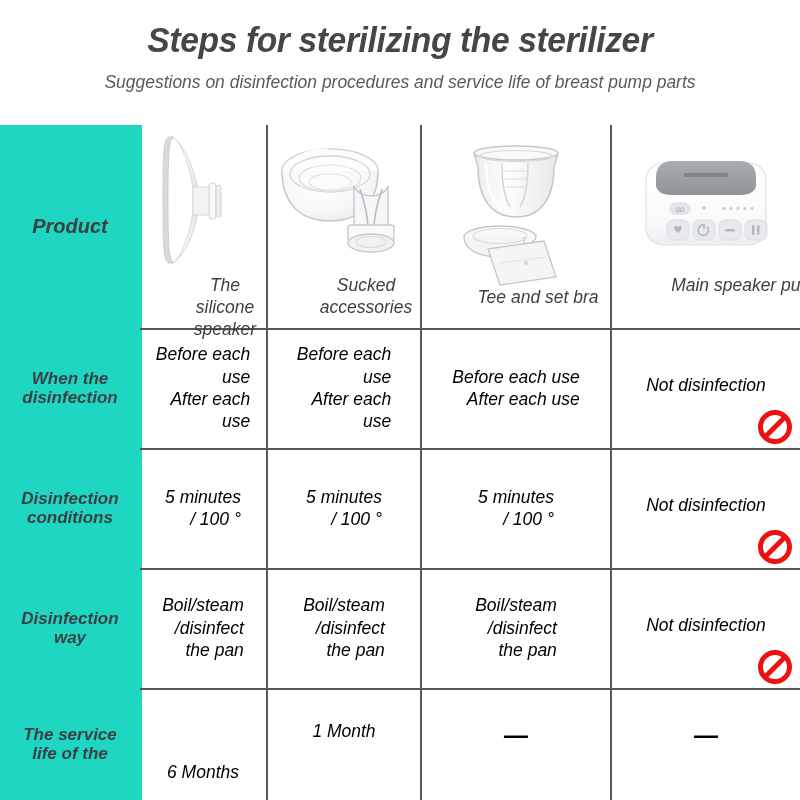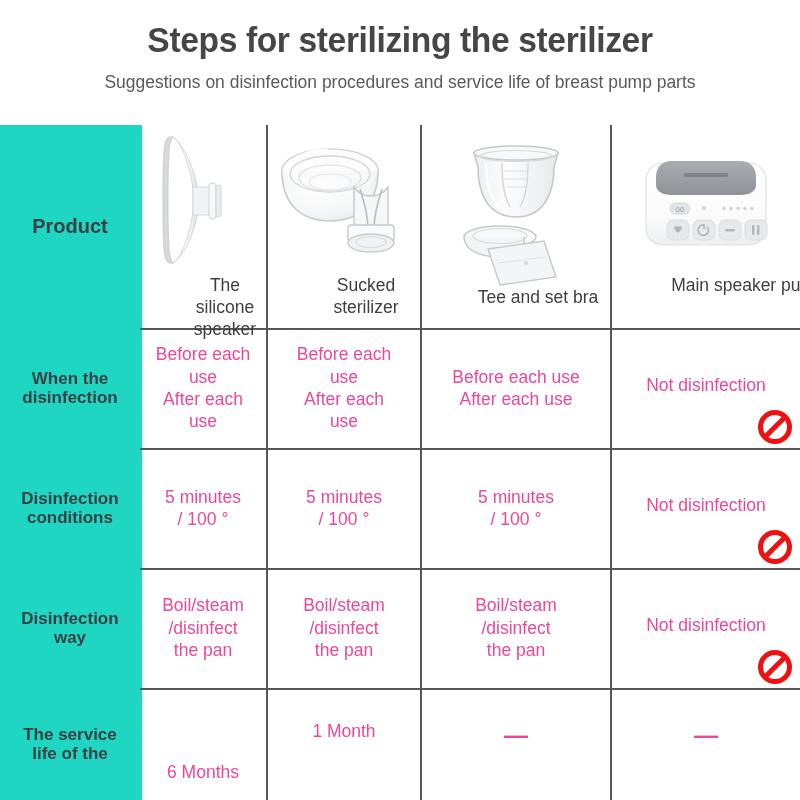--- a/index.html
+++ b/index.html
@@ -1,21 +1,21 @@
 <!DOCTYPE html>
 <html><head>
 <meta charset="utf-8">
 <style>
   html,body{margin:0;padding:0;}
   body{
     width:800px;height:800px;overflow:hidden;background:#ffffff;
     font-family:"Liberation Sans","DejaVu Sans",sans-serif;
     -webkit-font-smoothing:antialiased;
   }
-  .page{position:relative;width:800px;height:800px;}
+  .page{position:relative;width:800px;height:800px;font-style:italic;}
 
   
   .header{position:absolute;left:0;top:0;width:800px;height:125px;}
   .title{
     position:absolute;left:0;top:20px;width:800px;text-align:center;
     font-size:35px;font-weight:bold;color:#464646;letter-spacing:-0.4px;
     font-family:"Liberation Sans Narrow","Liberation Sans",sans-serif;
     transform:scaleX(0.96);transform-origin:center;
   }
   .subtitle{
@@ -32,21 +32,21 @@
     display:flex;align-items:center;justify-content:center;text-align:center;
     color:#3c4043;font-weight:bold;font-size:17px;line-height:1.12;
     padding:0 4px;box-sizing:border-box;
   }
   .rowlabel.big{font-size:20px;}
 
   .grid{position:absolute;left:140px;top:0;width:660px;height:675px;}
   .cell{
     position:absolute;box-sizing:border-box;
     display:flex;flex-direction:column;align-items:center;justify-content:center;
-    text-align:center;color:#ec4899;font-size:17.5px;line-height:1.28;
+    text-align:right;color:#000000;font-size:17.5px;line-height:1.28;
     padding:0 6px;
   }
   .cell .txt{white-space:pre-line;}
   .vline{position:absolute;top:0;width:1.6px;background:#575757;}
   .hline{position:absolute;left:0;width:660px;height:1.6px;background:#575757;}
   .teal-edge{position:absolute;left:140px;top:0;width:2px;height:675px;background:#1fd6c3;}
 
   
   .prodcell{
     position:absolute;box-sizing:border-box;
@@ -147,21 +147,21 @@
 
             <path d="M86 62 L86 104 L120 104 L120 62 C112 74 94 74 86 62 Z" fill="#f6f7f8" stroke="#c7c9cd" stroke-width="1.4"></path>
             <path d="M92 64 C98 82 100 92 100 104" fill="none" stroke="#b9bbbf" stroke-width="1.6"></path>
             <path d="M114 64 C108 82 106 92 106 104" fill="none" stroke="#b9bbbf" stroke-width="1.6"></path>
             <rect x="80" y="100" width="46" height="16" rx="3" fill="#f9fafa" stroke="#c7c9cd" stroke-width="1.4"></rect>
             <ellipse cx="103" cy="118" rx="23" ry="9" fill="#f1f2f3" stroke="#c7c9cd" stroke-width="1.4"></ellipse>
             <ellipse cx="103" cy="117" rx="15" ry="5.5" fill="none" stroke="#d8dadd" stroke-width="1.1"></ellipse>
           </svg>
         </div>
         <div class="prodlabel">Sucked
-sterilizer</div>
+accessories</div>
       </div>
 
       <div class="prodcell" style="left:282px;top:12px;width:188px;height:203px;">
         <div class="prodimg">
           <svg width="188" height="150" viewBox="0 0 188 150">
             <defs>
               <linearGradient id="g3" x1="0" y1="0" x2="1" y2="0">
                 <stop offset="0%" stop-color="#eceef0"></stop>
                 <stop offset="40%" stop-color="#fdfdfe"></stop>
                 <stop offset="100%" stop-color="#e6e8ea"></stop>

